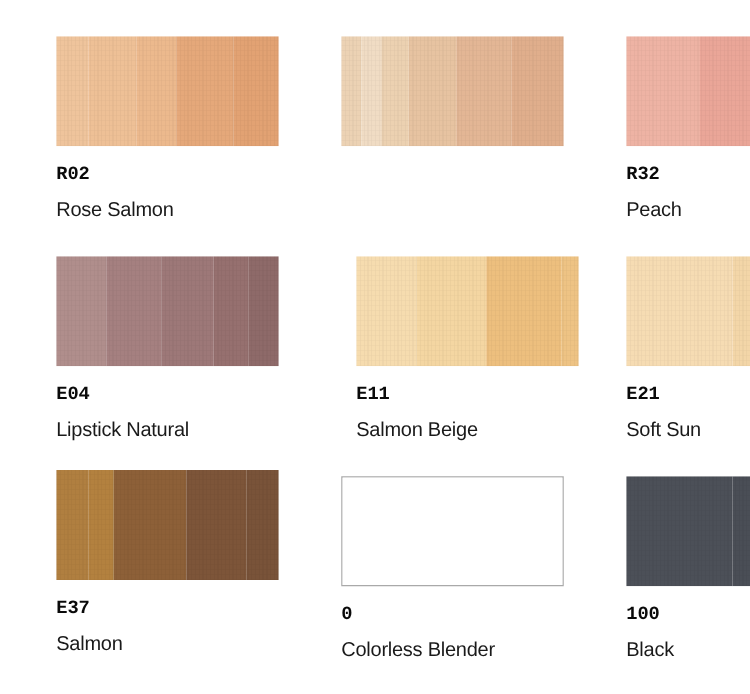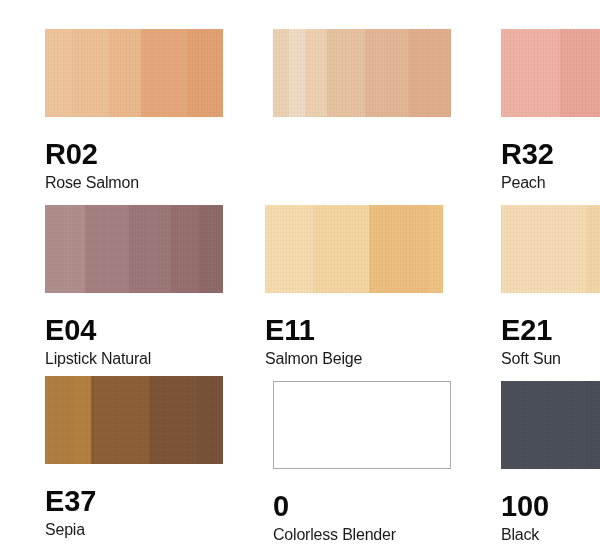--- a/index.html
+++ b/index.html
@@ -56,27 +56,28 @@
     position: absolute;
     inset: 0;
     pointer-events: none;
     opacity: .05;
     background-image:
       repeating-linear-gradient(90deg, rgba(0,0,0,.55) 0 1px, rgba(255,255,255,0) 1px 3px),
       repeating-linear-gradient(0deg, rgba(0,0,0,.4) 0 1px, rgba(255,255,255,0) 1px 4px);
   }
 
   .label-code {
-    margin-top: 24px;
-    font-size: 29px;
+    margin-top: 10px;
+    font-size: 15px;
     font-weight: bold;
     line-height: 26px;
     color: #0a0a0a;
     letter-spacing: -0.1px;
     white-space: nowrap;
+    font-family: Liberation Mono, monospace;
   }
 
   .label-name {
     margin-top: 3px;
     font-size: 16px;
     font-weight: normal;
     line-height: 25px;
     color: #1a1a1a;
     letter-spacing: -0.2px;
     white-space: nowrap;
@@ -131,21 +132,21 @@
           <i style="background: rgb(165, 128, 128); width: 24.7191%;"></i>
           <i style="background: rgb(157, 120, 120); width: 23.5955%;"></i>
           <i style="background: rgb(150, 112, 111); width: 15.7303%;"></i>
           <i style="background: rgb(142, 106, 105); width: 13.4831%;"></i>
         </div>
         <div class="grain"></div>
       </div>
       <div class="label-code">E04</div>
       <div class="label-name">Lipstick Natural</div>
     </div>
-    <div class="swatch-cell" style="left: 265px; top: 205px;">
+    <div class="swatch-cell" style="left: 285px; top: 205px;">
       <div class="swatch">
         <div class="bands">
           <i style="background: rgb(246, 220, 175); width: 26.9663%;"></i>
           <i style="background: rgb(244, 214, 162); width: 31.4607%;"></i>
           <i style="background: rgb(237, 191, 126); width: 33.7079%;"></i>
           <i style="background: rgb(238, 195, 132); width: 7.86517%;"></i>
         </div>
         <div class="grain"></div>
       </div>
       <div class="label-code">E11</div>
@@ -167,21 +168,21 @@
         <div class="bands">
           <i style="background: rgb(176, 127, 64); width: 14.6067%;"></i>
           <i style="background: rgb(179, 129, 63); width: 11.236%;"></i>
           <i style="background: rgb(141, 96, 56); width: 32.5843%;"></i>
           <i style="background: rgb(125, 85, 57); width: 26.9663%;"></i>
           <i style="background: rgb(121, 83, 57); width: 14.6067%;"></i>
         </div>
         <div class="grain"></div>
       </div>
       <div class="label-code">E37</div>
-      <div class="label-name">Sepia</div>
+      <div class="label-name">Salmon</div>
     </div>
     <div class="swatch-cell" style="left: 273px; top: 381px;">
       <div class="swatch bordered">
         <div class="bands">
           <i style="background: rgb(255, 255, 255); width: 100%;"></i>
         </div>
       </div>
       <div class="label-code">0</div>
       <div class="label-name">Colorless Blender</div>
     </div>

